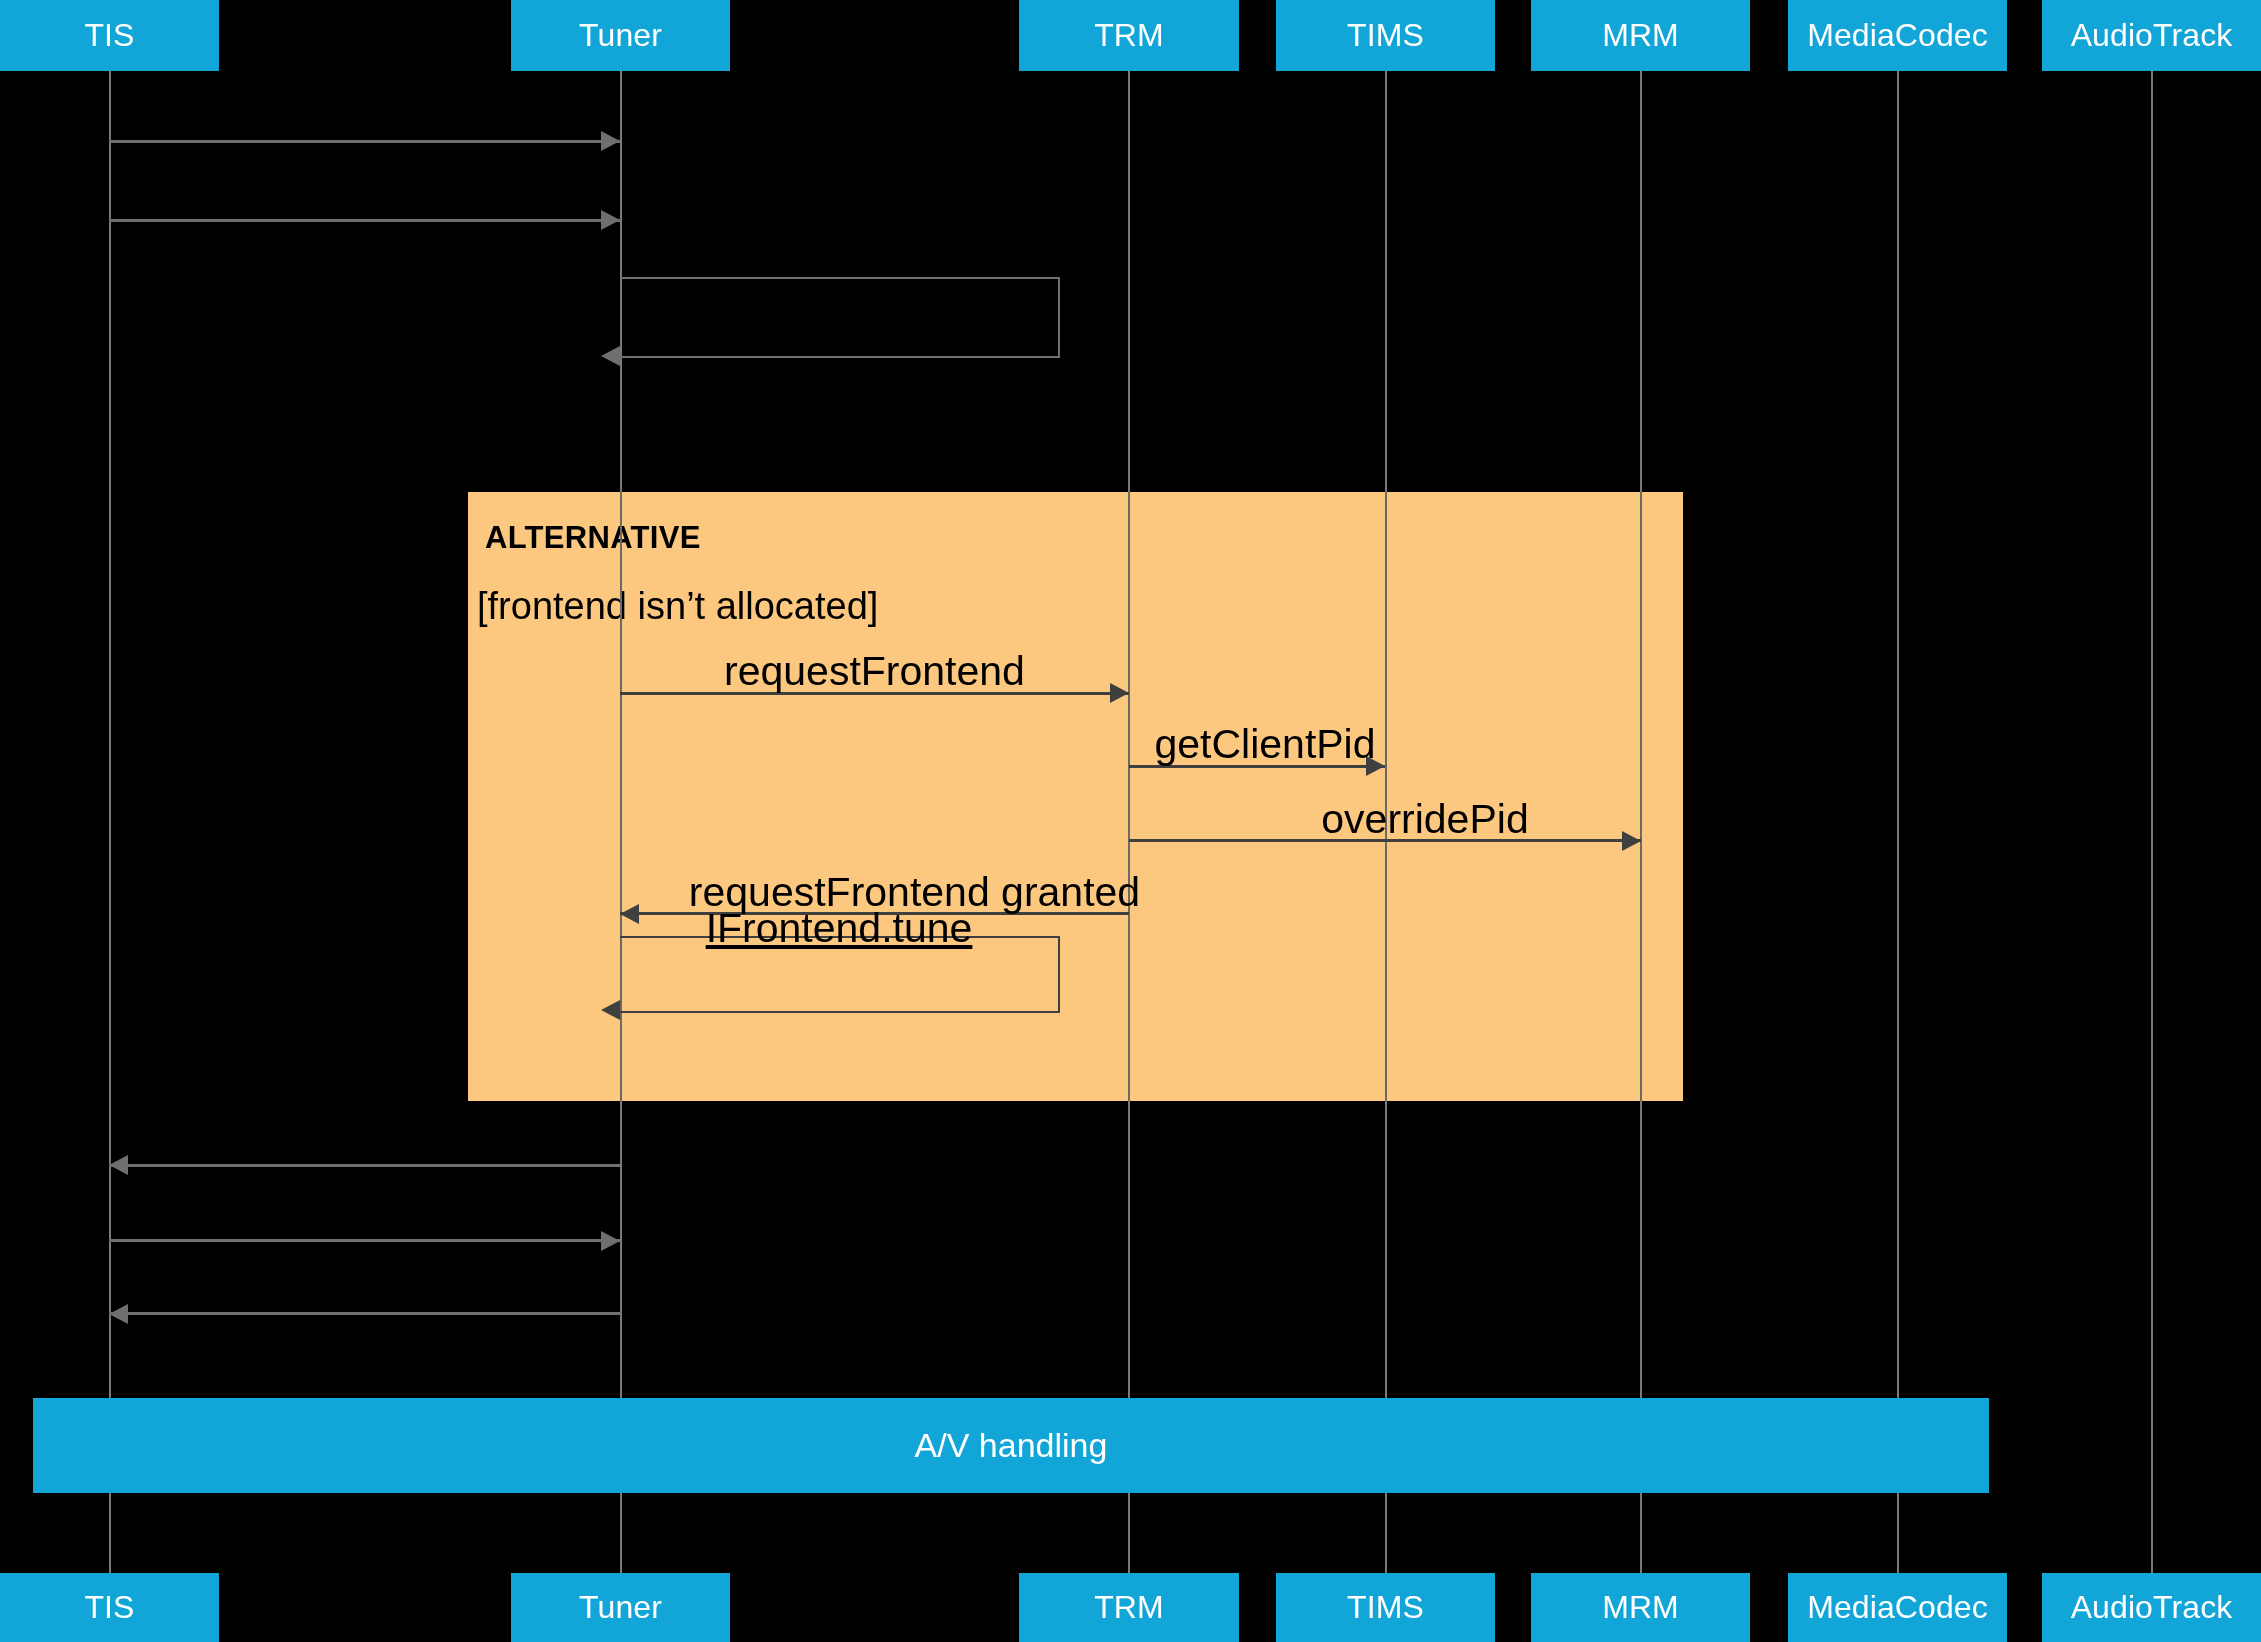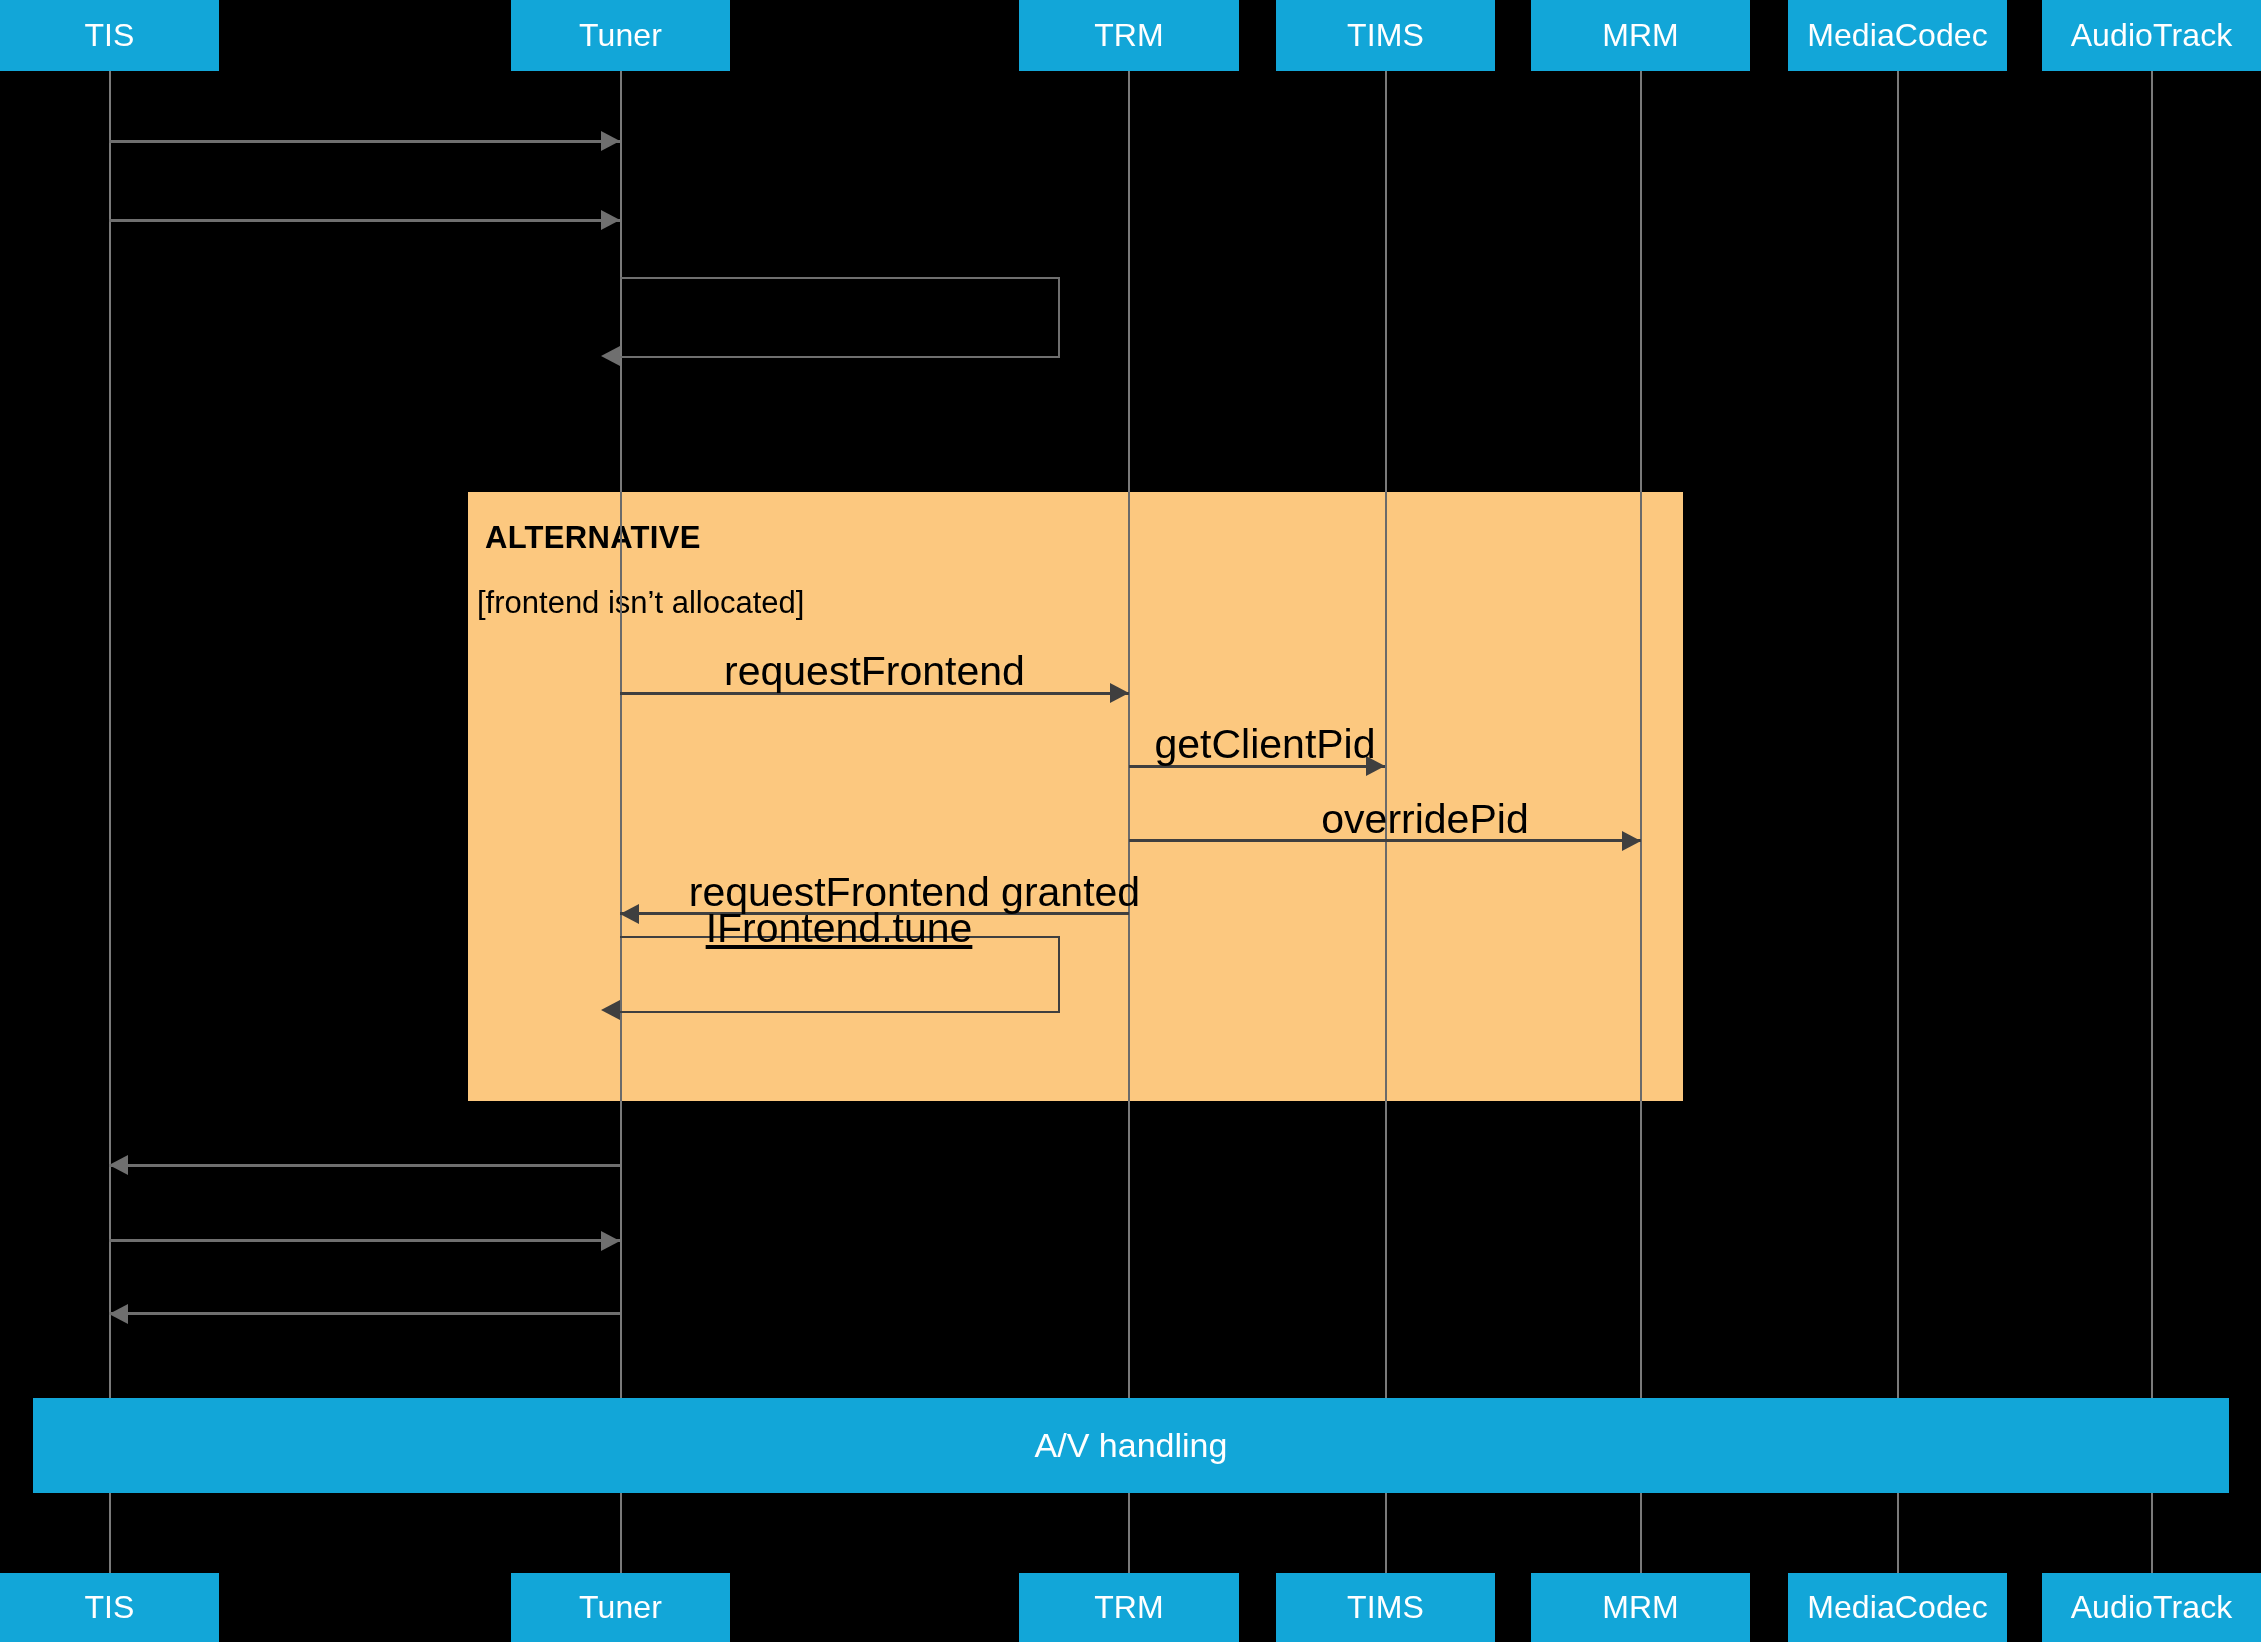--- a/index.html
+++ b/index.html
@@ -3,21 +3,21 @@
 <meta charset="utf-8">
 <style>
   html,body{margin:0;padding:0;background:#000;}
   body{width:2261px;height:1642px;font-family:"Liberation Sans",sans-serif;position:relative;overflow:hidden;}
   #canvas{position:absolute;left:0;top:0;width:2261px;height:1642px;background:#000;}
   .lifeline{position:absolute;width:2.2px;background:#7a7a7a;}
   .actor-box{position:absolute;background:#12a6d8;color:#fff;display:flex;align-items:center;
              justify-content:center;font-size:32px;letter-spacing:0.1px;}
   .altbox{position:absolute;background:#fcc87f;}
   .alt-title{position:absolute;font-size:31px;font-weight:bold;color:#000;letter-spacing:0.3px;}
-  .alt-guard{position:absolute;font-size:31px;color:#000;}
+  .alt-guard{position:absolute;font-size:38px;color:#000;}
   .msg{position:absolute;height:2.9px;background:#3f3f3f;}
   .msg.light{background:#6f6f6f;}
   .head{position:absolute;width:0;height:0;}
   .head.right{border-top:10.2px solid transparent;border-bottom:10.2px solid transparent;border-left:19px solid #3f3f3f;}
   .head.left{border-top:10.2px solid transparent;border-bottom:10.2px solid transparent;border-right:19px solid #3f3f3f;}
   .head.right.light{border-left-color:#6f6f6f;}
   .head.left.light{border-right-color:#6f6f6f;}
   .msg-label{position:absolute;font-size:41px;color:#000;white-space:nowrap;text-align:center;}
   .selfloop{position:absolute;border:2.9px solid #3f3f3f;border-left:none;}
   .selfloop.light{border-color:#6f6f6f;border-left:none;}
@@ -62,21 +62,21 @@
     <div class="msg-label" style="left: 620px; width: 589px; top: 869px; text-align: center;">requestFrontend granted</div>
     <div class="selfloop" style="left: 620px; top: 936px; width: 438px; height: 73px;"></div>
     <div class="head left" style="left: 601px; top: 1000px;"></div>
     <div class="msg-label" style="left: 620px; width: 438px; top: 905px; text-decoration: underline;">IFrontend.tune</div>
     <div class="msg light" style="left: 109px; top: 1164px; width: 511px;"></div>
     <div class="head left light" style="top: 1155px; left: 109px;"></div>
     <div class="msg light" style="left: 109px; top: 1239px; width: 511px;"></div>
     <div class="head right light" style="top: 1231px; left: 601px;"></div>
     <div class="msg light" style="left: 109px; top: 1312px; width: 511px;"></div>
     <div class="head left light" style="top: 1304px; left: 109px;"></div>
-    <div class="avbar" style="left: 33px; top: 1398px; width: 2196px; height: 95px; background: rgb(18, 166, 216);">A/V handling</div>
+    <div class="avbar" style="left: 33px; top: 1398px; width: 1956px; height: 95px; background: rgb(18, 166, 216);">A/V handling</div>
     <div class="actor-box" style="left: 0px; top: 0px; width: 219px; height: 71px; background: rgb(18, 166, 216);">
       <span>TIS</span>
     </div>
     <div class="actor-box" style="left: 0px; top: 1573px; width: 219px; height: 69px; background: rgb(18, 166, 216);">
       <span>TIS</span>
     </div>
     <div class="actor-box" style="left: 511px; top: 0px; width: 219px; height: 71px; background: rgb(18, 166, 216);">
       <span>Tuner</span>
     </div>
     <div class="actor-box" style="left: 511px; top: 1573px; width: 219px; height: 69px; background: rgb(18, 166, 216);">

